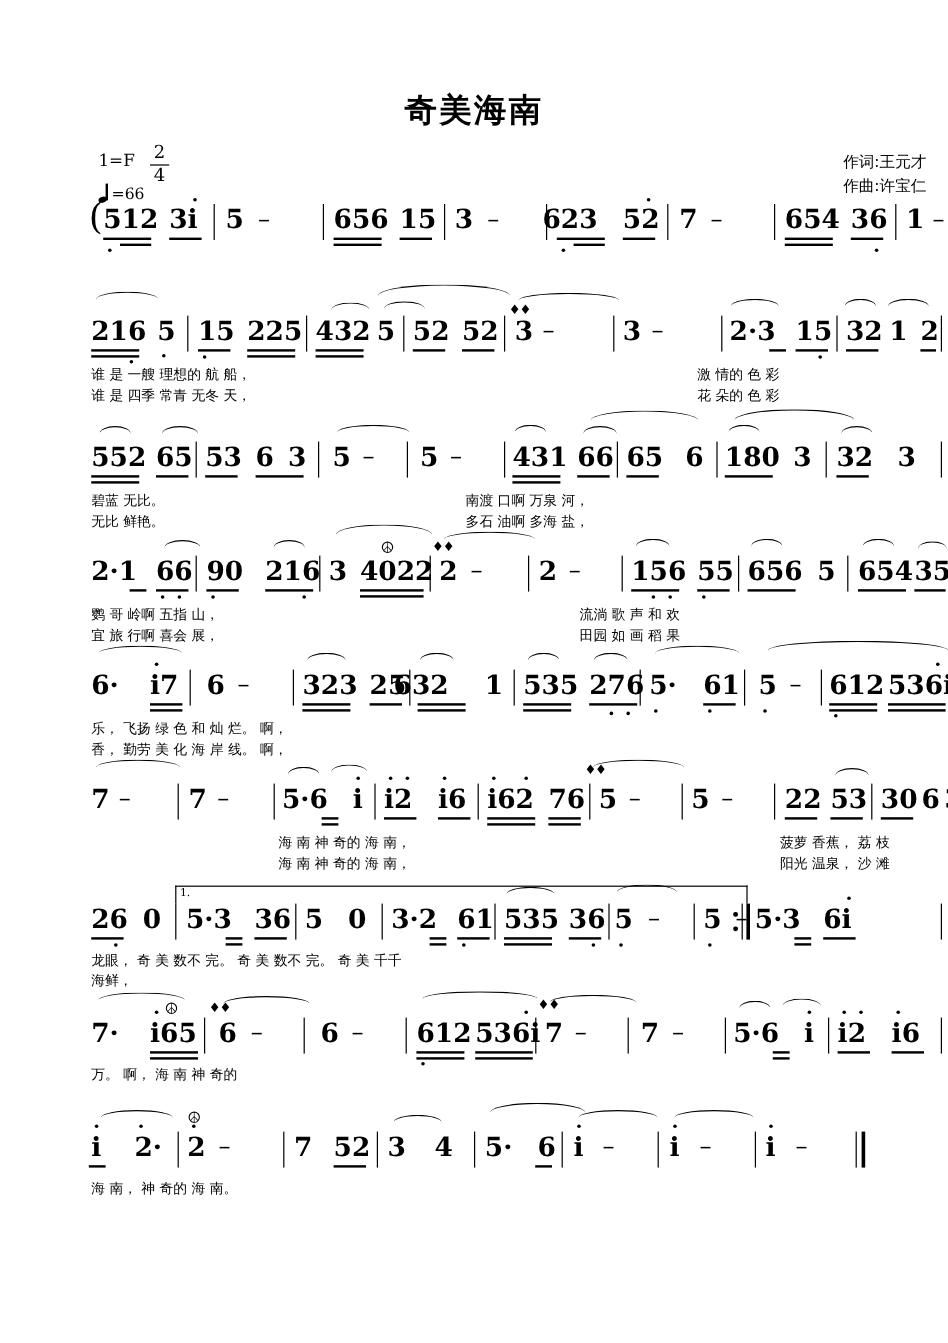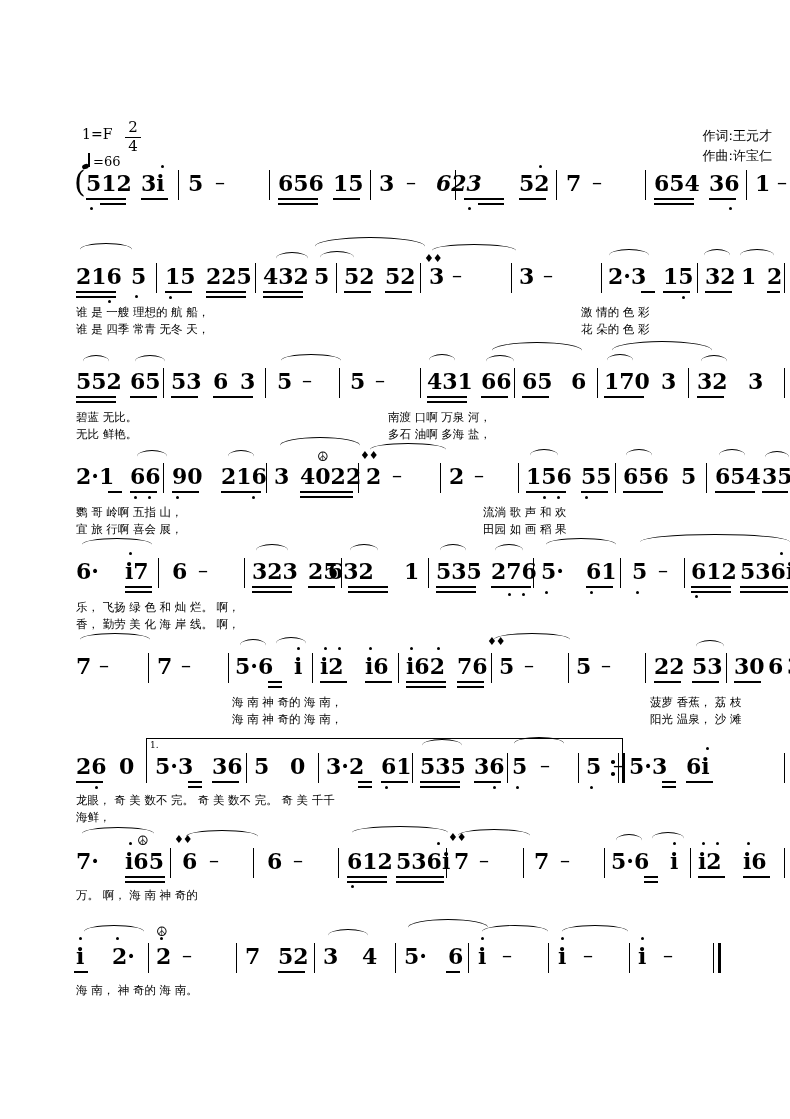--- a/index.html
+++ b/index.html
@@ -64,20 +64,21 @@
   .lyr{position:absolute;font-size:11.5px;white-space:nowrap;
        font-family:"DejaVu Sans","Liberation Sans",sans-serif;}
 
   .footer{position:absolute;left:0;bottom:48px;width:790px;text-align:center;font-size:12px;}
 </style>
 </head>
 <body>
 
 <div class="page">
 
+  <div class="title">奇美海南</div>
 
   <div class="keyblock">
     <span class="keyname">1=F</span>
     <span class="meter">
       <span class="num">2</span>
       <span class="bar"></span>
       <span class="den">4</span>
     </span>
     <span class="tempo">
       <span class="qnote">
@@ -108,21 +109,21 @@
     <span class="g" style="left:278px;top:0;">656</span>
     <span class="beam" style="left:278px;top:26px;width:40px;"></span>
     <span class="beam" style="left:278px;top:31px;width:40px;"></span>
     <span class="g" style="left:333px;top:0;">15</span>
     <span class="beam" style="left:333px;top:26px;width:27px;"></span>
     <span class="bl" style="left:370px;top:-2px;"></span>
     <span class="g" style="left:379px;top:0;">3</span>
     <span class="g dash" style="left:406px;top:0;">–</span>
 
     <span class="bl" style="left:455px;top:-2px;"></span>
-    <span class="g" style="left:436px;top:0;font-style:italic;">623</span>
+    <span class="g" style="left:452px;top:0;">623</span>
     <span class="beam" style="left:464px;top:26px;width:40px;"></span>
     <span class="beam" style="left:478px;top:31px;width:26px;"></span>
     <span class="odot" style="left:468px;top:35px;"></span>
     <span class="g" style="left:519px;top:0;">52</span>
     <span class="beam" style="left:519px;top:26px;width:27px;"></span>
     <span class="odot" style="left:539px;top:-7px;"></span>
     <span class="bl" style="left:556px;top:-2px;"></span>
     <span class="g" style="left:566px;top:0;">7</span>
     <span class="g dash" style="left:592px;top:0;">–</span>
 
@@ -237,21 +238,21 @@
     <span class="beam" style="left:481px;top:26px;width:27px;"></span>
     <span class="slur" style="left:486px;top:-15px;width:28px;"></span>
     <span class="bl" style="left:514px;top:-2px;"></span>
     <span class="g" style="left:522px;top:0;">65</span>
     <span class="beam" style="left:522px;top:26px;width:27px;"></span>
     <span class="g" style="left:571px;top:0;">6</span>
     <span class="slur" style="left:492px;top:-28px;width:90px;height:16px;"></span>
 
     <span class="bl" style="left:597px;top:-2px;"></span>
     <span class="slur" style="left:607px;top:-16px;width:26px;"></span>
-    <span class="g" style="left:604px;top:0;">170</span>
+    <span class="g" style="left:604px;top:0;">180</span>
     <span class="beam" style="left:604px;top:26px;width:40px;"></span>
     <span class="g" style="left:661px;top:0;">3</span>
     <span class="slur" style="left:612px;top:-29px;width:100px;height:18px;"></span>
     <span class="bl" style="left:688px;top:-2px;"></span>
     <span class="g" style="left:697px;top:0;">32</span>
     <span class="beam" style="left:697px;top:26px;width:27px;"></span>
     <span class="slur" style="left:701px;top:-15px;width:26px;"></span>
     <span class="g" style="left:748px;top:0;">3</span>
     <span class="bl" style="left:784px;top:-2px;"></span>
 

